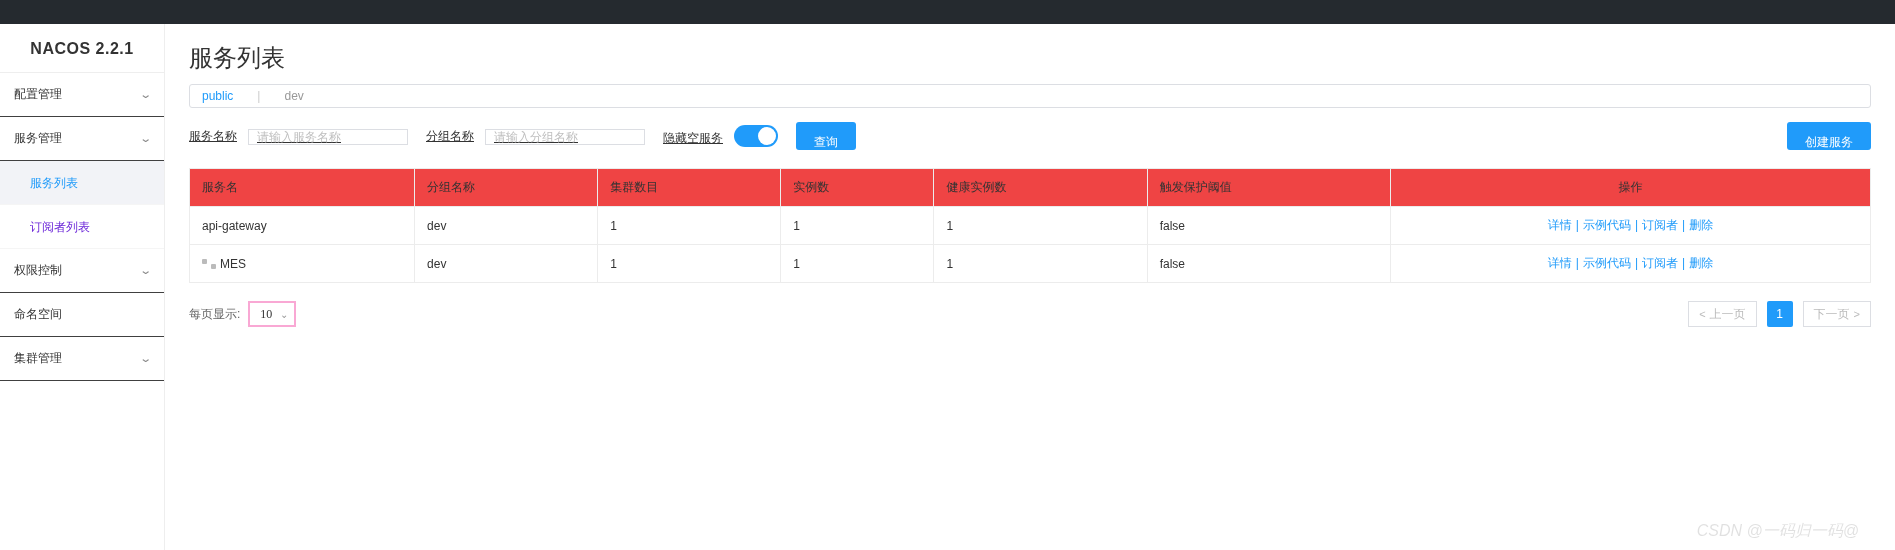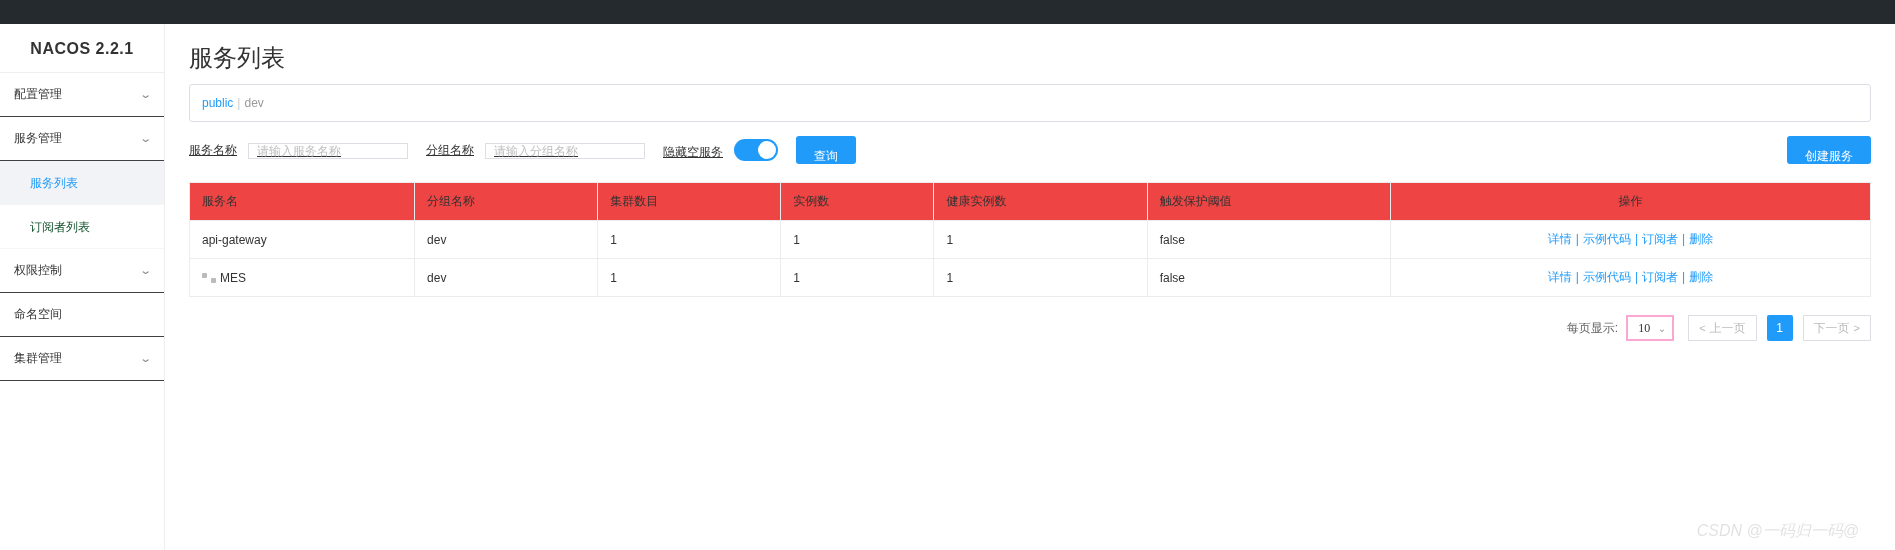--- a/index.html
+++ b/index.html
@@ -5,25 +5,25 @@
 * { box-sizing: border-box; margin: 0; padding: 0; }
 body { font-family: "Helvetica Neue", Arial, "PingFang SC", "Microsoft YaHei", sans-serif; font-size: 12px; color: #333; background: #fff; width: 1895px; }
 .topbar { height: 24px; background: #252a2f; }
 .layout { display: flex; }
 .sidebar { width: 165px; border-right: 1px solid #eee; min-height: 526px; }
 .brand { text-align: center; padding: 16px 0 14px; font-size: 16px; font-weight: bold; letter-spacing: 0.5px; border-bottom: 1px solid #eee; }
 .menu { list-style: none; }
 .menu-item { display: flex; align-items: center; justify-content: space-between; padding: 0 14px; height: 44px; font-size: 12px; color: #333; cursor: pointer; border-bottom: 1px solid #404040; }
 .menu-item .chev { color: #888; font-size: 11px; transform: scaleX(1.4); }
 .submenu { list-style: none; }
-.submenu .sub-item { height: 44px; line-height: 44px; padding-left: 30px; font-size: 12px; color: #14532d; cursor: pointer; border-bottom: 1px solid #f5f5f5; }
+.submenu .sub-item { height: 44px; line-height: 44px; padding-left: 30px; font-size: 12px; color: #6d28d9; cursor: pointer; border-bottom: 1px solid #f5f5f5; }
 .submenu .sub-item.active { background: #f2f3f7; color: #209bfa; }
 .main { flex: 1; padding: 12px 24px 0 24px; position: relative; }
 .page-title { font-size: 24px; font-weight: 400; color: #333; margin: 6px 0 10px 0; }
-.tabs-bar { border: 1px solid #dcdee3; border-radius: 3px; padding: 11px 12px; display: flex; gap: 4px; align-items: center; color: #999; margin-bottom: 14px; }
+.tabs-bar { border: 1px solid #dcdee3; border-radius: 3px; padding: 4px 12px; display: flex; gap: 24px; align-items: center; color: #999; margin-bottom: 14px; }
 .tabs-bar .tab-link { color: #209bfa; cursor: pointer; }
 .tabs-bar .divider { color: #ccc; }
 .filters { display: flex; align-items: center; gap: 18px; margin-bottom: 18px; }
 .fgroup { display: flex; align-items: flex-end; gap: 11px; text-decoration: underline; }
 .flabel { color: #333; }
 .finput { border: 1px solid #dcdee3; height: 16px; width: 160px; padding: 0 8px; font-size: 12px; color: #333; }
 .finput::placeholder { color: #bfbfbf; }
 .switch { width: 44px; height: 22px; background: #209bfa; border-radius: 11px; position: relative; cursor: pointer; }
 .switch .knob { position: absolute; right: 2px; top: 2px; width: 18px; height: 18px; background: #fff; border-radius: 50%; }
 .btn { height: 28px; padding: 12px 18px; border: none; border-radius: 3px; font-size: 12px; cursor: pointer; background: #209bfa; color: #fff; }
@@ -32,21 +32,21 @@
 .table th { background: #ef4444; text-align: left; font-weight: normal; color: #333; border: 1px solid #ececec; padding: 10px 12px; font-size: 12px; }
 .table th.ops-col { text-align: center; width: 480px; }
 .table td { border: 1px solid #ececec; padding: 10px 12px; color: #333; font-size: 12px; }
 .table td.ops { text-align: center; white-space: nowrap; }
 .table td.ops a { color: #209bfa; cursor: pointer; }
 .table td.ops .sep { color: #209bfa; padding: 0 4px; }
 .row-icon { display: inline-block; width: 14px; height: 10px; margin-right: 4px; vertical-align: middle; position: relative; }
 .row-icon::before, .row-icon::after { content: ""; position: absolute; background: #bbb; border-radius: 1px; }
 .row-icon::before { width: 5px; height: 5px; left: 0; top: 0; }
 .row-icon::after { width: 5px; height: 5px; right: 0; bottom: 0; }
-.pagination { display: flex; justify-content: flex-end; align-items: center; gap: 14px; margin-top: 18px; font-size: 12px; }
+.pagination { display: flex; justify-content: space-between; align-items: center; gap: 14px; margin-top: 18px; font-size: 12px; }
 .page-size { display: flex; align-items: center; gap: 8px; color: #666; }
 .select { border: 2px solid #f9a8d4; height: 26px; padding: 0 22px 0 10px; position: relative; display: inline-flex; align-items: center; cursor: pointer; color: #333; font-family: Liberation Serif, serif; }
 .select .sel-chev { position: absolute; right: 6px; color: #999; font-size: 10px; }
 .pager { display: flex; align-items: center; gap: 10px; }
 .pg-btn { border: 1px solid #dcdee3; height: 26px; padding: 0 10px; display: inline-flex; align-items: center; gap: 4px; color: #bbb; cursor: default; }
 .pg-btn .arr { font-size: 11px; }
 .pg-num { height: 26px; min-width: 26px; display: inline-flex; align-items: center; justify-content: center; background: #209bfa; color: #fff; border-radius: 2px; padding: 0 6px; }
 .watermark { position: fixed; right: 36px; bottom: 8px; font-size: 16px; color: rgba(0,0,0,0.12); font-style: italic; }
 </style>
 </head>

